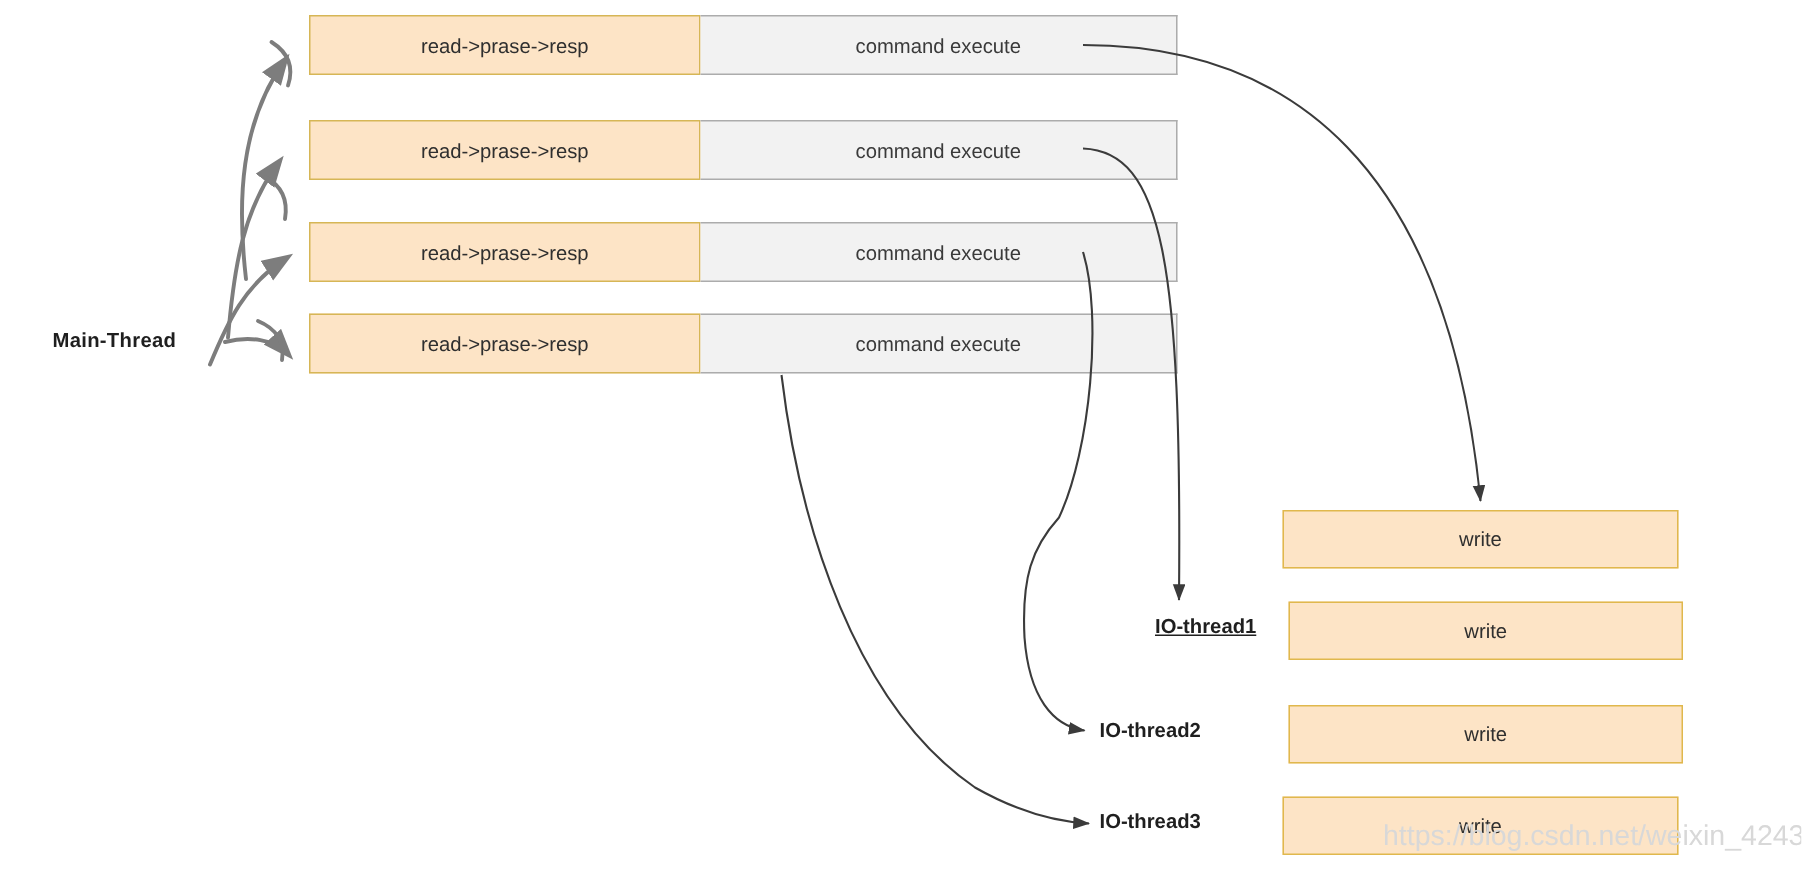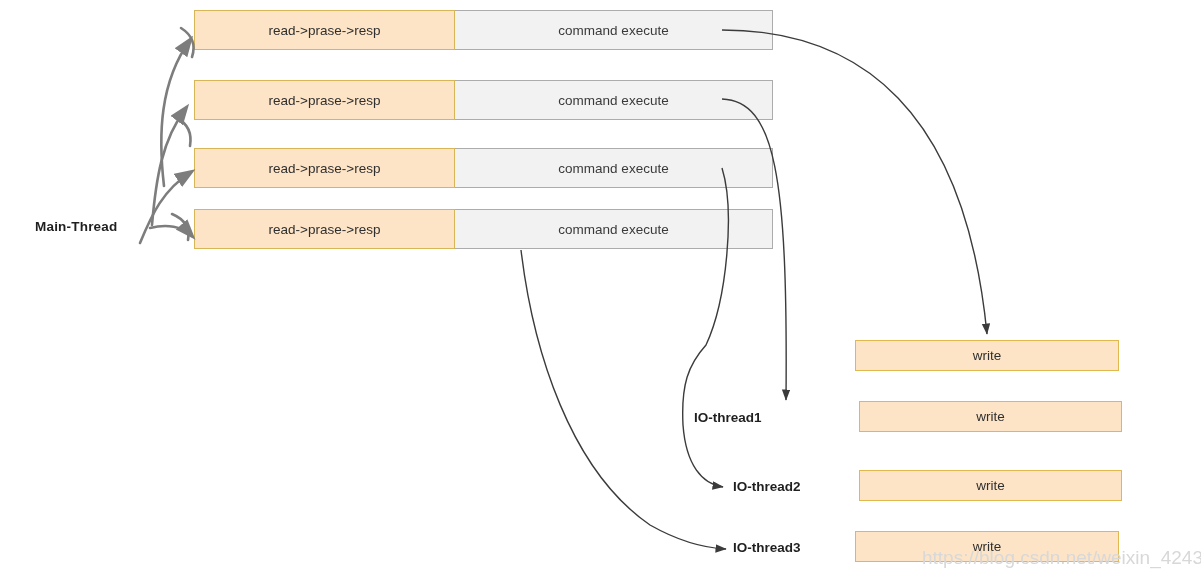--- a/index.html
+++ b/index.html
@@ -12,20 +12,21 @@
     width: 1201px;
     height: 580px;
     background: #ffffff;
     overflow: hidden;
     font-family: "Liberation Sans", sans-serif;
   }
   .thread-row {
     position: absolute;
     height: 40px;
     display: flex;
+    margin-left: 12px;
   }
   .seg-read {
     width: 261px;
     background: #fde4c6;
     border: 1.5px solid #d6b656;
     box-sizing: border-box;
     display: flex;
     align-items: center;
     justify-content: center;
     font-size: 13.5px;
@@ -38,21 +39,21 @@
     border-left: none;
     box-sizing: border-box;
     display: flex;
     align-items: center;
     justify-content: center;
     font-size: 13.5px;
     color: #3a3a3a;
   }
   .write-box {
     position: absolute;
-    height: 31px;
+    height: 39px;
     background: #fde4c6;
     border: 1.5px solid #e0b84d;
     box-sizing: border-box;
     display: flex;
     align-items: center;
     justify-content: center;
     font-size: 13.5px;
     color: #2f2f2f;
   }
   .main-label {
@@ -105,21 +106,21 @@
   </div>
   <div class="thread-row" style="left:194px; top:148px;">
     <div class="seg-read">read-&gt;prase-&gt;resp</div>
     <div class="seg-exec">command execute</div>
   </div>
   <div class="thread-row" style="left:194px; top:209px;">
     <div class="seg-read">read-&gt;prase-&gt;resp</div>
     <div class="seg-exec">command execute</div>
   </div>
 
-  <div class="io-label" style="left:694px; top:410px;">IO-thread1</div>
+  <div class="io-label" style="left:770px; top:410px;text-decoration:underline;">IO-thread1</div>
   <div class="io-label" style="left:733px; top:479px;text-align:center;">IO-thread2</div>
   <div class="io-label" style="left:733px; top:540px;">IO-thread3</div>
 
   <div class="write-box" style="left:855px; top:340px; width:264px;">write</div>
   <div class="write-box" style="left:859px; top:401px; width:263px;">write</div>
   <div class="write-box" style="left:859px; top:470px; width:263px;">write</div>
   <div class="write-box" style="left:855px; top:531px; width:264px;">write</div>
 
   <div class="watermark" style="left:922px; top:547px;">https://blog.csdn.net/weixin_42437633</div>
 

